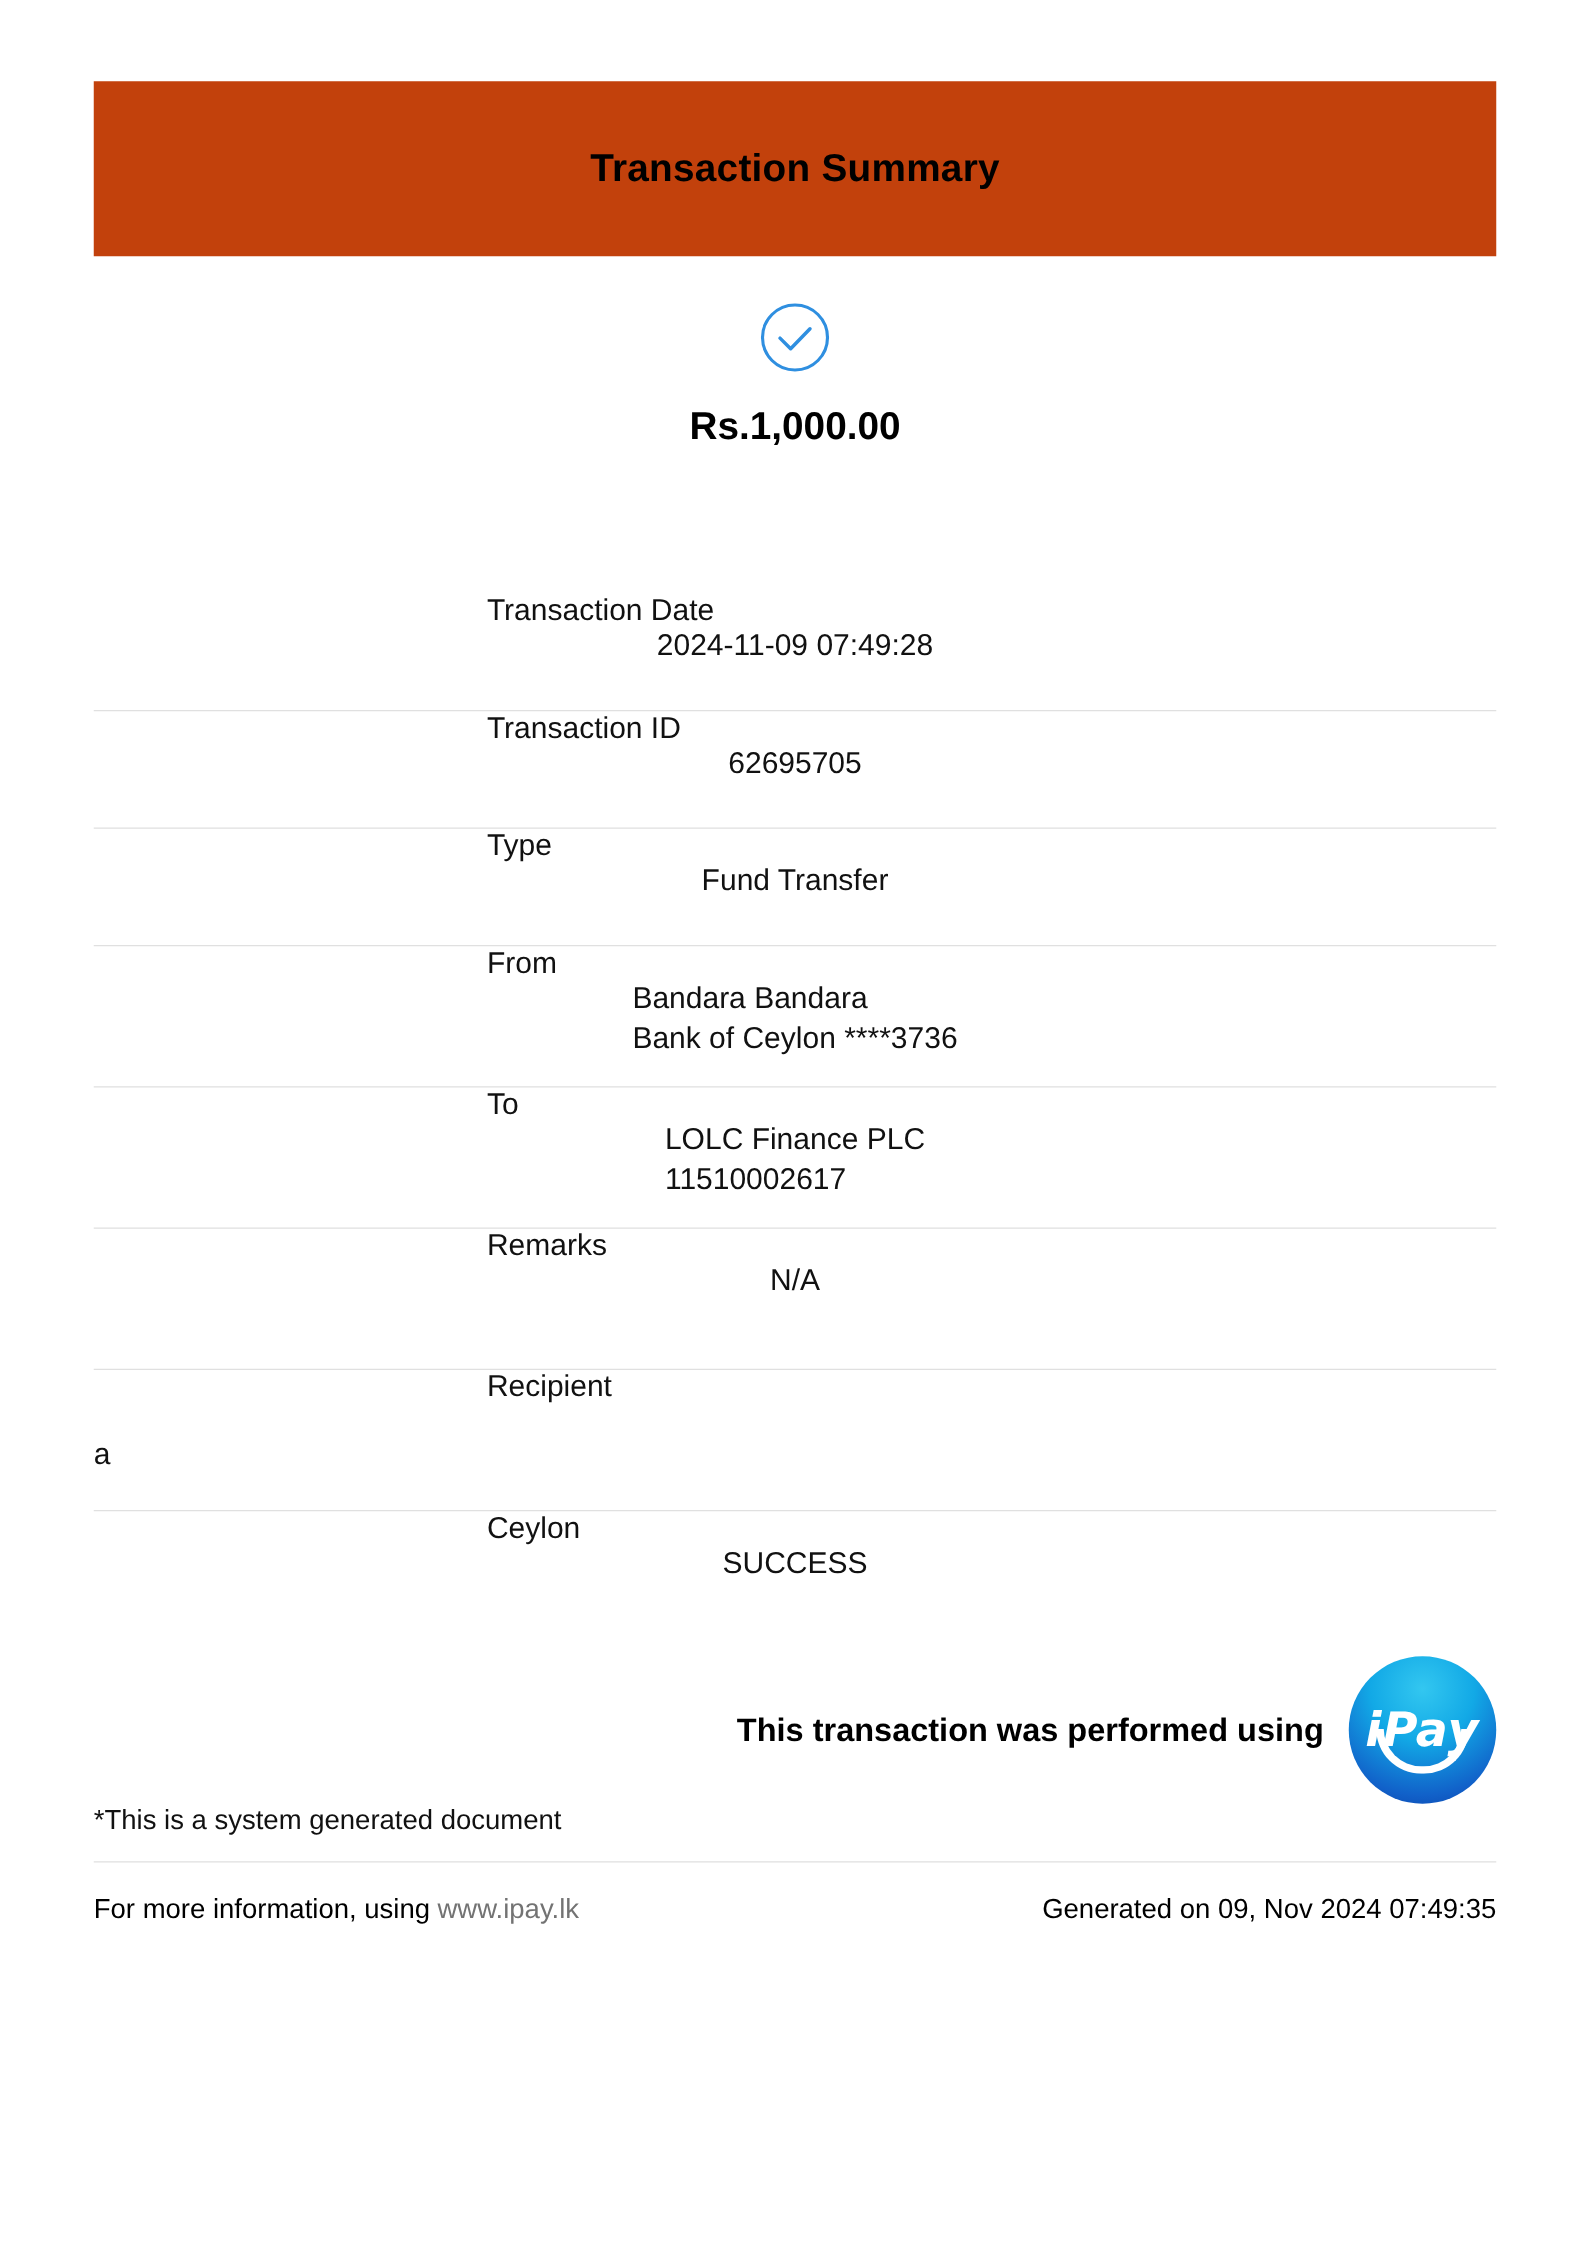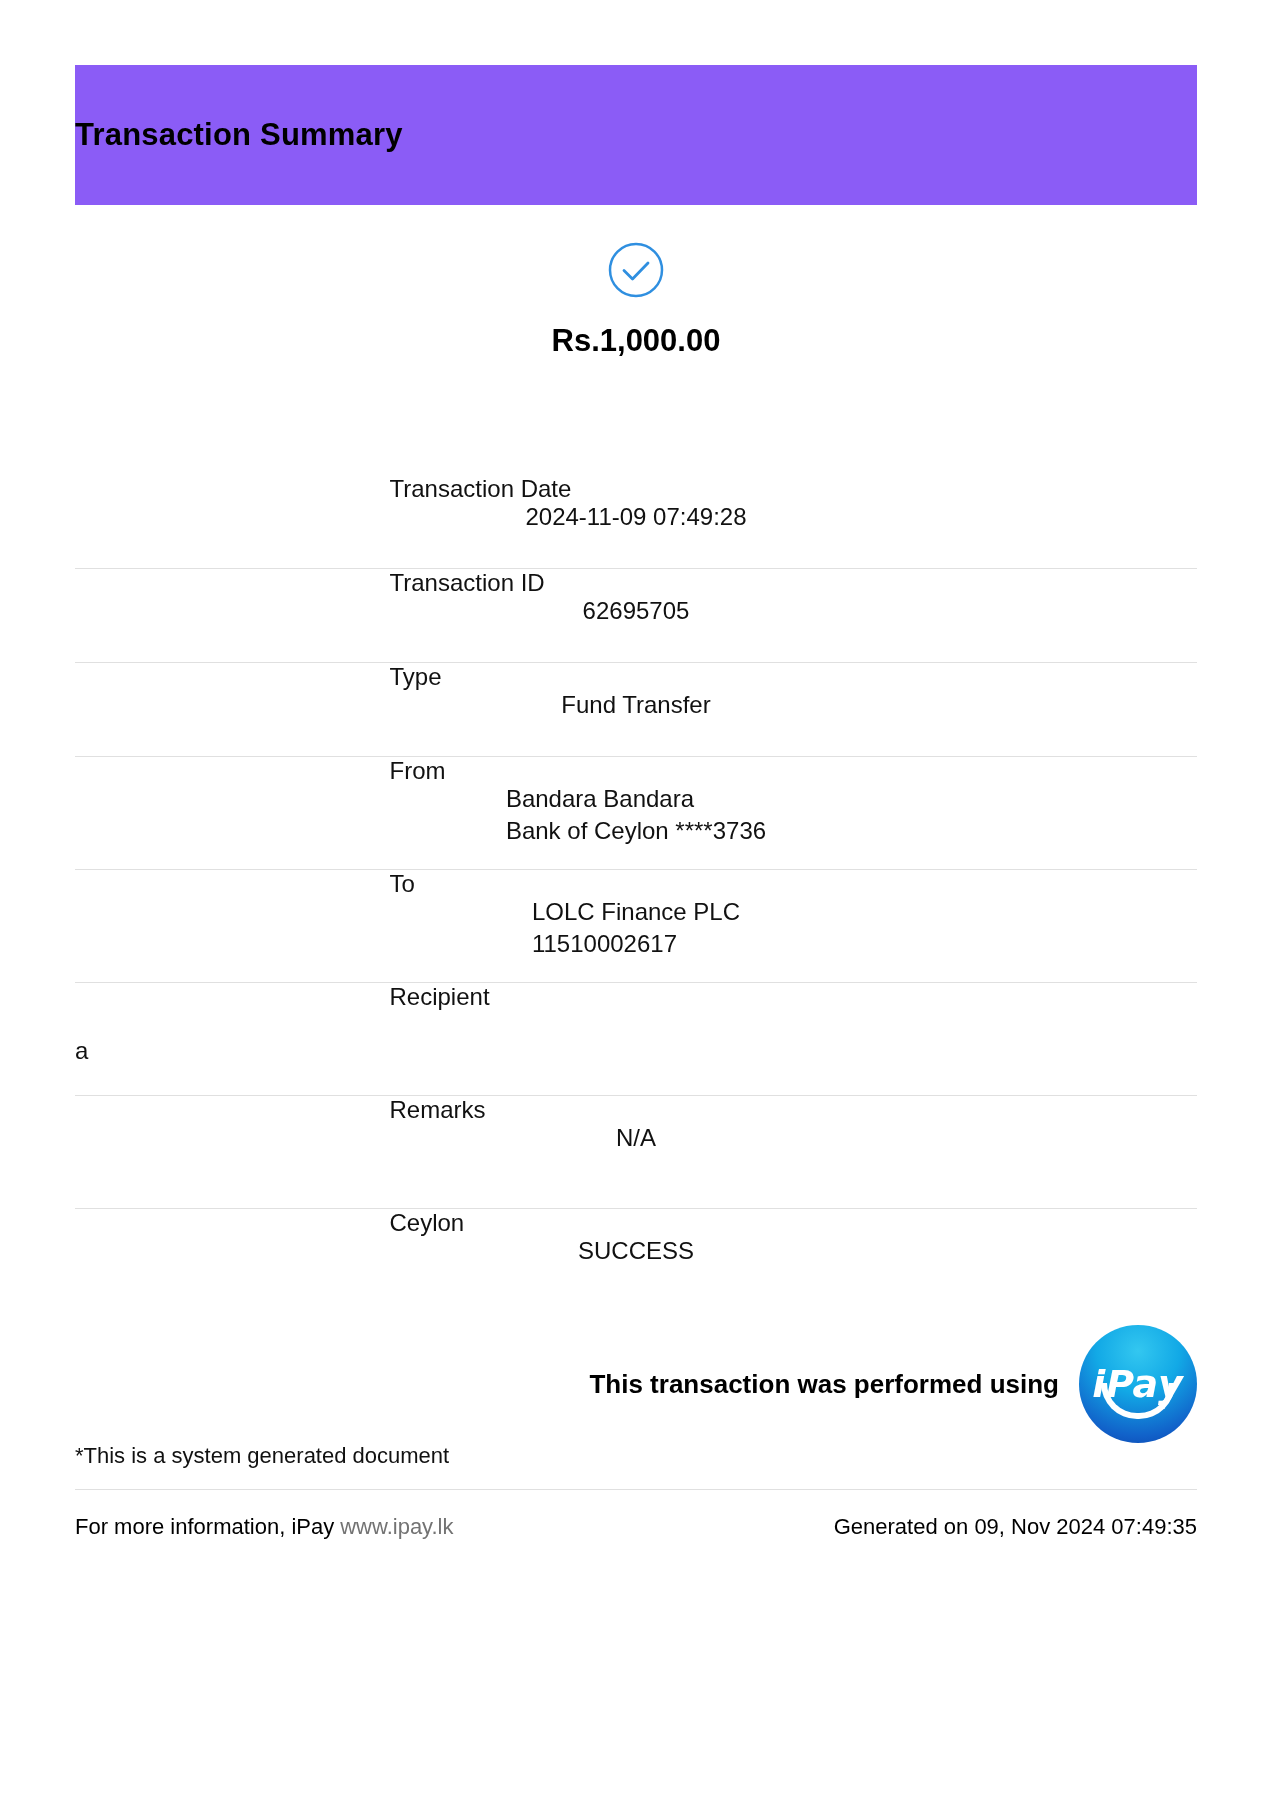--- a/index.html
+++ b/index.html
@@ -14,25 +14,25 @@
     color: #000000;
     position: relative;
   }
   .page {
     position: absolute;
     left: 75px;
     top: 65px;
     width: 1122px;
   }
   .title-bar {
-    background: #8b5cf6;
+    background: #c2410c;
     height: 140px;
     display: flex;
     align-items: center;
-    justify-content: flex-start;
+    justify-content: center;
   }
   .title-bar h1 {
     margin: 0;
     font-size: 31px;
     font-weight: bold;
     letter-spacing: 0.2px;
   }
   .check-wrap {
     margin-top: 36px;
     display: flex;
@@ -196,31 +196,31 @@
     </div>
 
     <div class="row tall">
       <div class="label">To</div>
       <div class="value">
         <div>LOLC Finance PLC</div>
         <div class="line2">11510002617</div>
       </div>
     </div>
 
+    <div class="row tall">
+      <div class="label">Remarks</div>
+      <div class="value">
+        <div>N/A</div>
+      </div>
+    </div>
+
     <div class="row tall single-top">
       <div class="label">Recipient</div>
       <div class="value">
         <div>a</div>
-      </div>
-    </div>
-
-    <div class="row tall">
-      <div class="label">Remarks</div>
-      <div class="value">
-        <div>N/A</div>
       </div>
     </div>
 
     <div class="row" style="border-bottom:none;">
       <div class="label">Ceylon</div>
       <div class="value">SUCCESS</div>
     </div>
 
   </div>
 
@@ -229,21 +229,21 @@
     <div class="ipay-logo">
       <span class="word">iPay</span>
       <span class="smile"></span>
     </div>
   </div>
 
   <div class="sysgen">*This is a system generated document</div>
 
   <div class="footer">
     <div class="left">
-      <span>For more information, iPay</span>
+      <span>For more information, using</span>
       <a href="#">www.ipay.lk</a>
     </div>
     <div class="right">
       <span>Generated on 09, Nov 2024 07:49:35</span>
     </div>
   </div>
 
 </div>
 
 </body></html>

